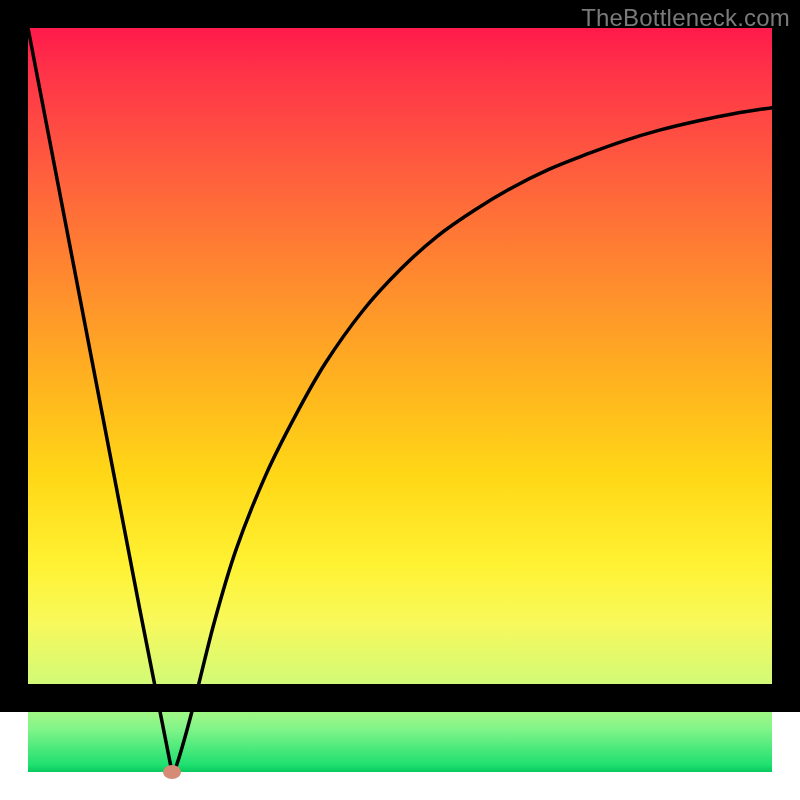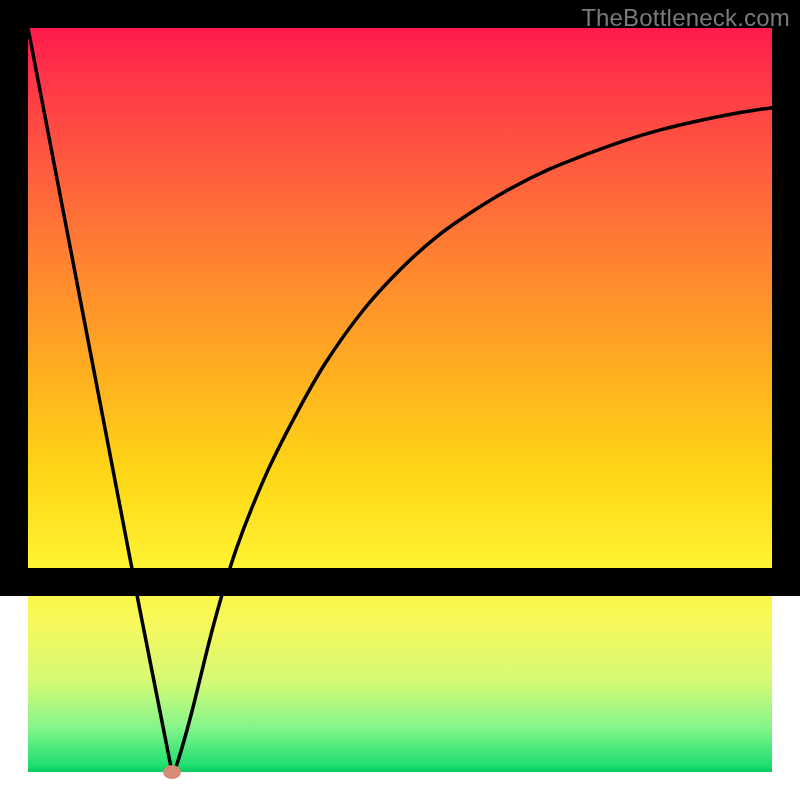--- a/index.html
+++ b/index.html
@@ -1,17 +1,17 @@
 <!DOCTYPE html>
 <html><head>
 <meta charset="utf-8">
 <style>
   * { margin: 0; padding: 0; box-sizing: border-box; }
   html, body { width: 800px; height: 800px; overflow: hidden; background: #fff; }
-  .wrap { position: relative; width: 800px; height: 596px; }
+  .wrap { position: relative; width: 800px; height: 712px; }
   .watermark {
     position: absolute;
     top: 4px;
     right: 10px;
     font-family: Arial, Helvetica, sans-serif;
     font-size: 24px;
     color: #7a7a7a;
     letter-spacing: 0.2px;
     z-index: 50;
   }

